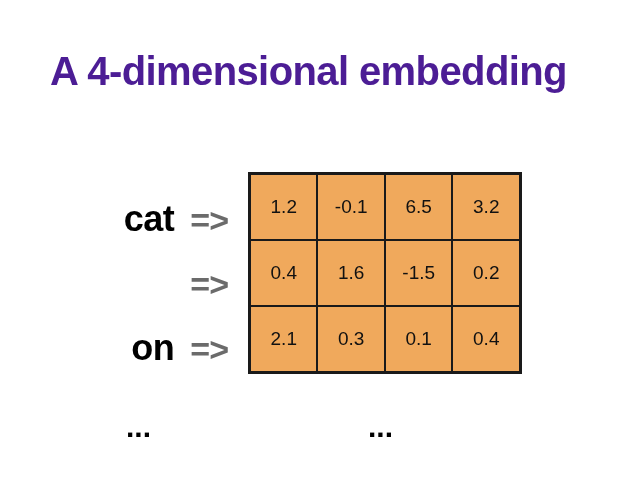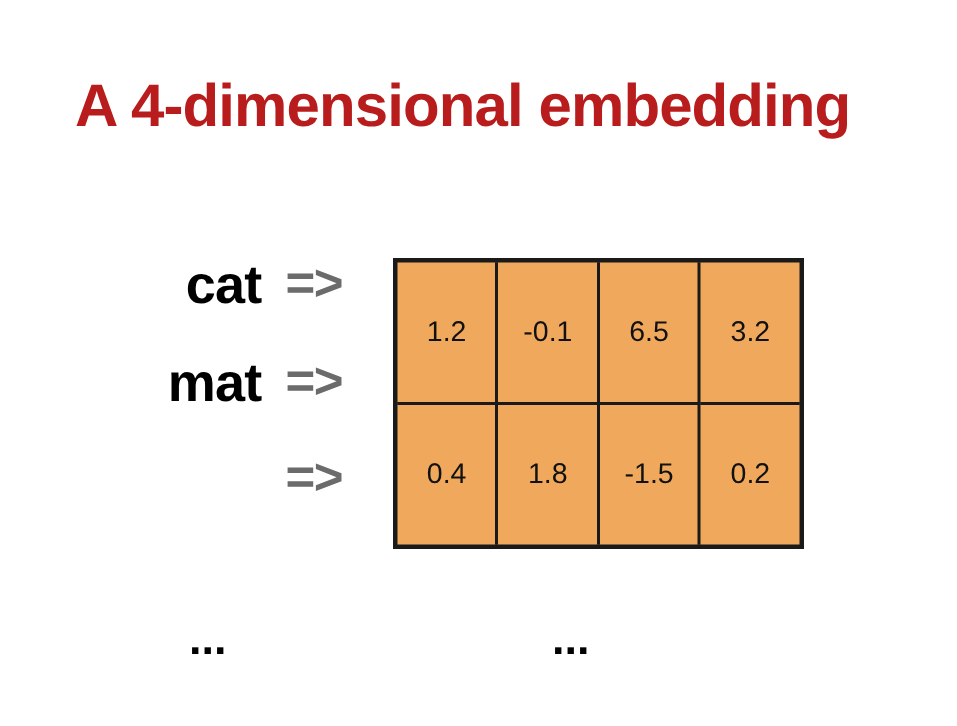--- a/index.html
+++ b/index.html
@@ -17,21 +17,21 @@
 
   
   #slide-title {
     position: absolute;
     left: 50px;
     top: 48px;
     width: 550px;
     font-size: 40px;
     font-weight: bold;
     line-height: 46px;
-    color: #b91c1c;
+    color: #4c1d95;
     letter-spacing: -0.6px;
     white-space: nowrap;
   }
 
   
   #embedding-figure {
     position: absolute;
     left: 0;
     top: 172px;
     width: 638px;
@@ -44,21 +44,21 @@
     left: 0;
     top: 0;
     width: 228px;
     height: 194px;
     display: flex;
     flex-direction: column;
   }
   .word-row {
     flex: 1 1 0;
     display: flex;
-    align-items: flex-start;
+    align-items: flex-end;
     justify-content: flex-end;
     padding-right: 0px;
     box-sizing: border-box;
   }
   .word-text {
     font-size: 36px;
     font-weight: bold;
     color: #000000;
     line-height: 1;
     letter-spacing: -0.5px;
@@ -68,21 +68,21 @@
     font-weight: bold;
     color: #6b6b6b;
     line-height: 1;
     margin-left: 16px;
     letter-spacing: -1px;
   }
 
   
   #embedding-matrix {
     position: absolute;
-    left: 262px;
+    left: 248px;
     top: 0;
     width: 274px;
     height: 194px;
     border-collapse: collapse;
     table-layout: fixed;
     border: 3px solid #1a1a1a;
     box-sizing: border-box;
     background: #f0a95c;
   }
   #embedding-matrix td {
@@ -125,43 +125,49 @@
 <div id="embedding-figure">
 
   <div id="word-label-column">
 
     <div class="word-row">
       <span class="word-text">cat</span>
       <span class="arrow-text">=&gt;</span>
     </div>
 
     <div class="word-row">
-      <span class="word-text">mat</span>
       <span class="arrow-text">=&gt;</span>
     </div>
 
     <div class="word-row">
+      <span class="word-text">on</span>
       <span class="arrow-text">=&gt;</span>
     </div>
 
   </div>
 
   <table id="embedding-matrix">
     <tbody>
       <tr>
         <td>1.2</td>
         <td>-0.1</td>
         <td>6.5</td>
         <td>3.2</td>
       </tr>
       <tr>
         <td>0.4</td>
-        <td>1.8</td>
+        <td>1.6</td>
         <td>-1.5</td>
         <td>0.2</td>
+      </tr>
+      <tr>
+        <td>2.1</td>
+        <td>0.3</td>
+        <td>0.1</td>
+        <td>0.4</td>
       </tr>
     </tbody>
   </table>
 
 </div>
 
 <div class="ellipsis-mark" id="ellipsis-words">...</div>
 
 <div class="ellipsis-mark" id="ellipsis-matrix">...</div>
 

